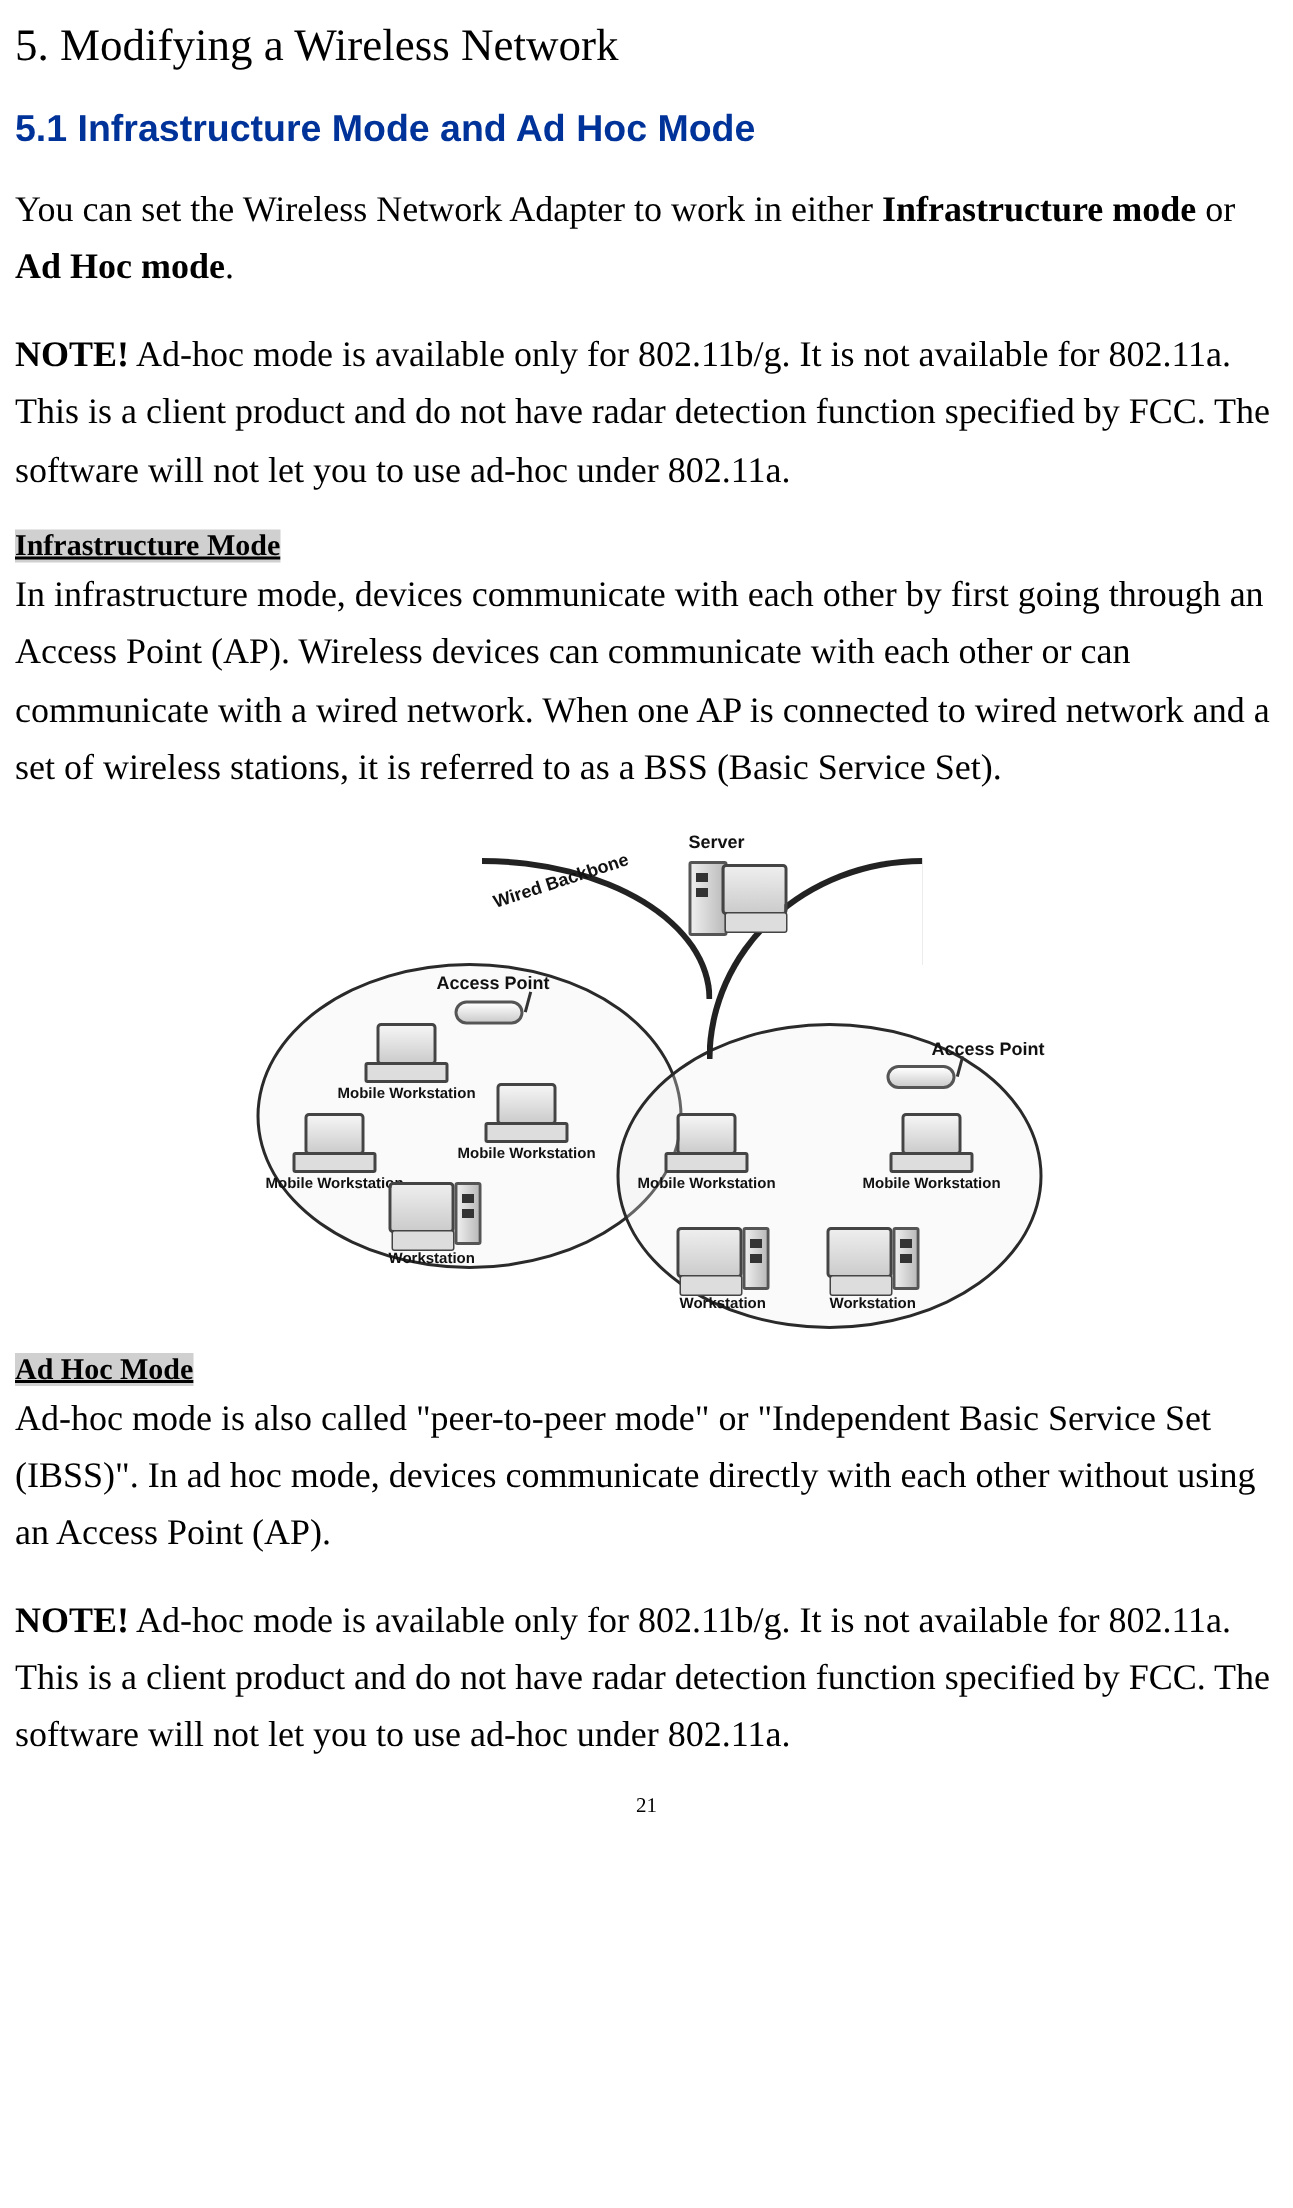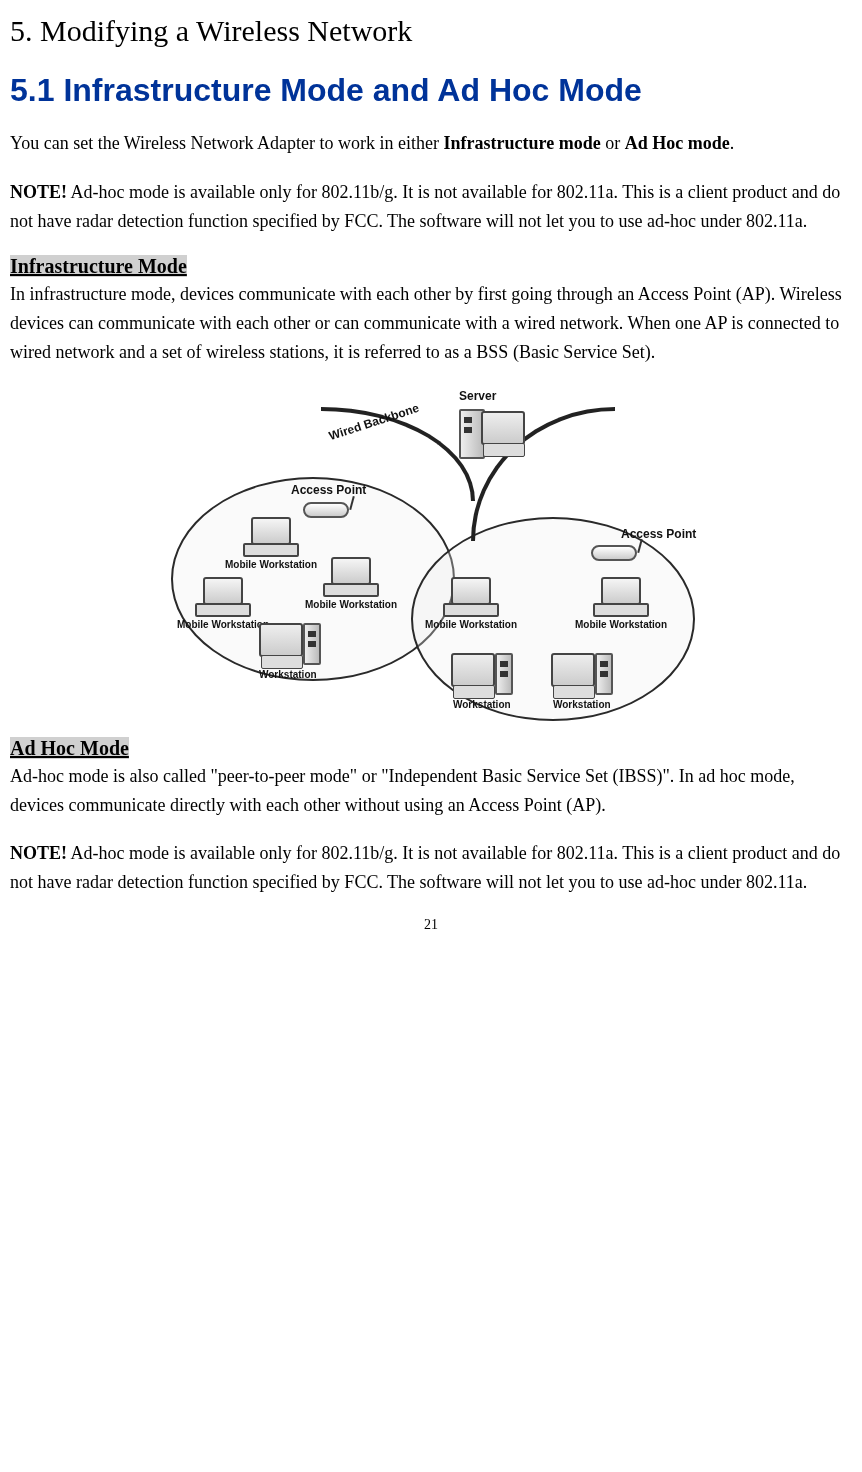--- a/index.html
+++ b/index.html
@@ -10,27 +10,27 @@
       background: white;
       color: black;
     }
     .h1 {
       font-size: 30px;
       font-weight: normal;
       margin: 14px 0 24px 0;
     }
     .h2 {
       font-family: Arial, Helvetica, sans-serif;
-      font-size: 32px;
+      font-size: 25px;
       font-weight: bold;
       color: #003399;
       margin: 0 0 20px 0;
     }
     .para {
-      font-size: 18px;
+      font-size: 24px;
       line-height: 1.6;
       margin: 0 0 20px 0;
     }
     .bold {
       font-weight: bold;
     }
     .highlight {
       background: #d0d0d0;
       text-decoration: underline;
       font-weight: bold;

